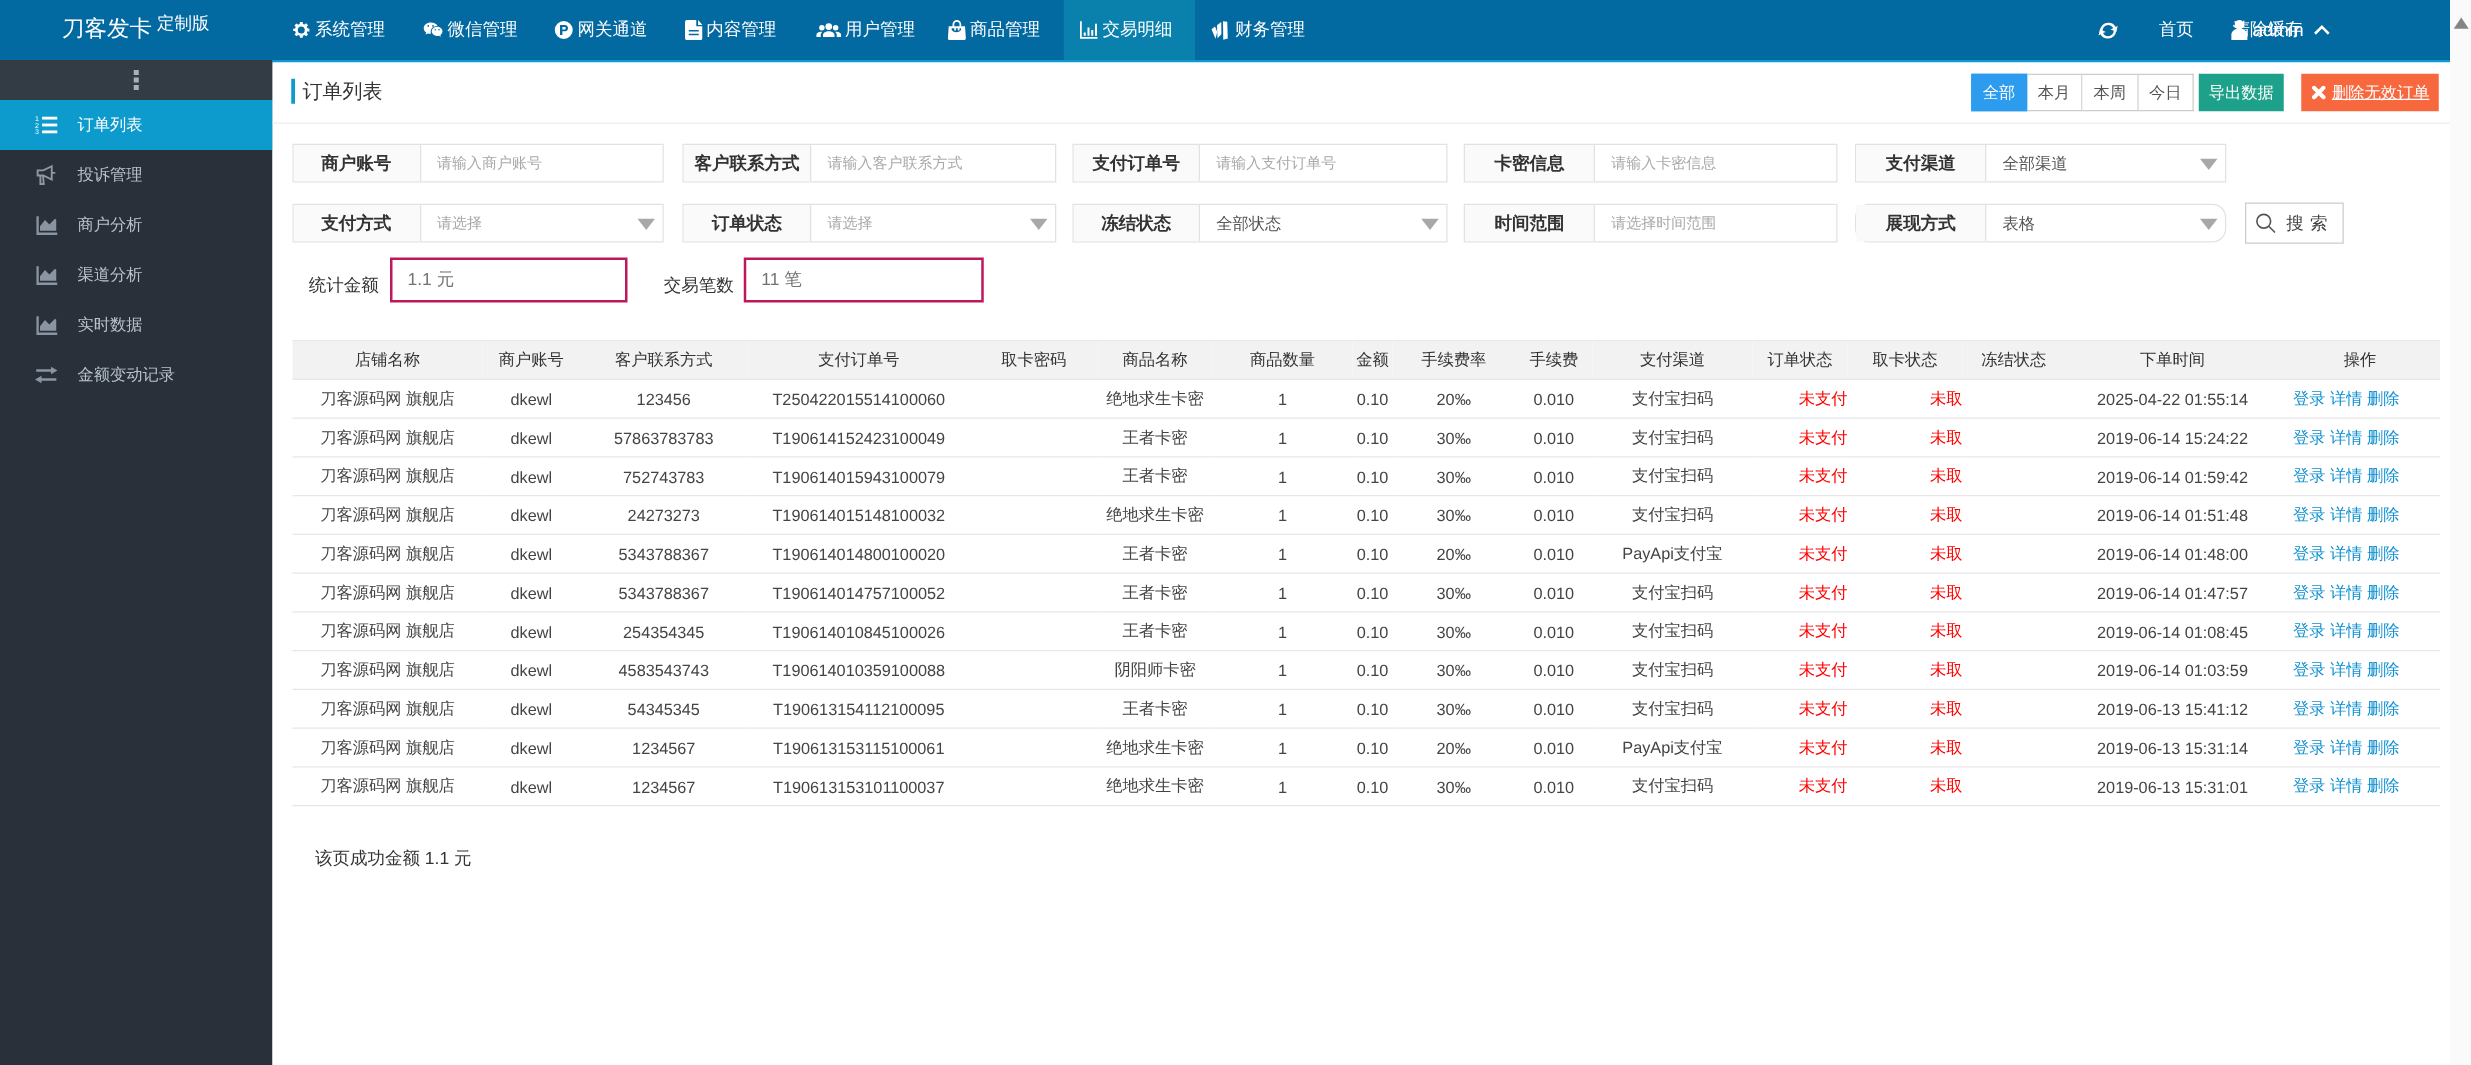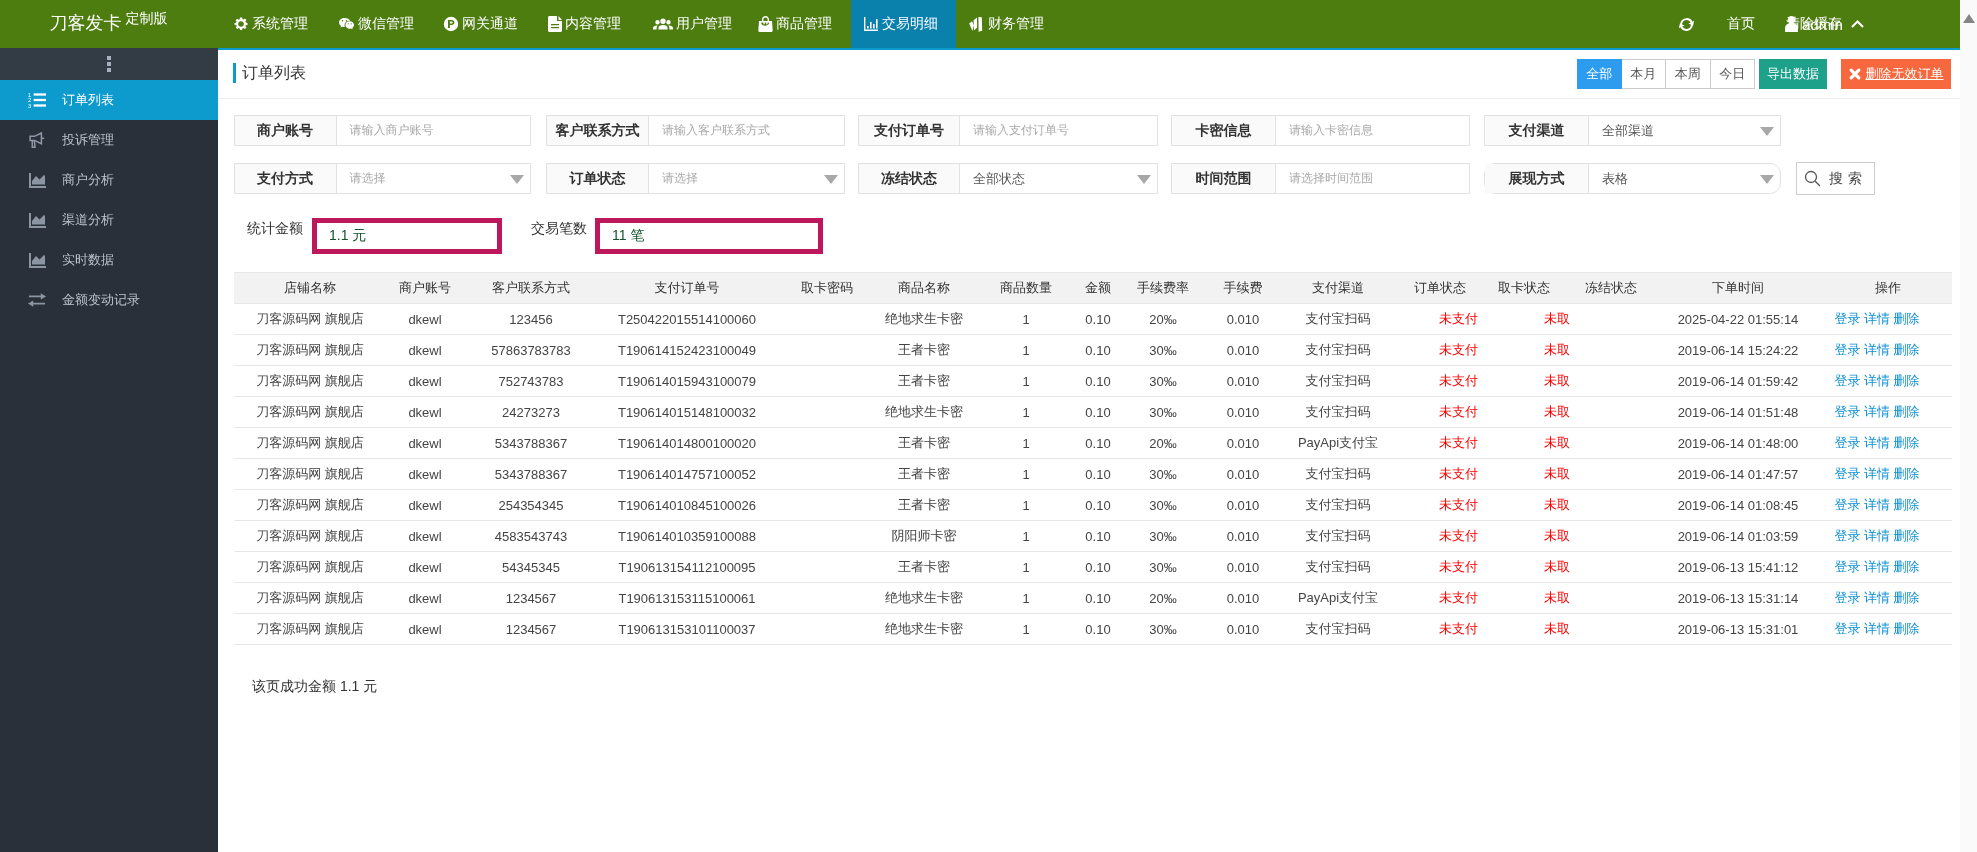--- a/index.html
+++ b/index.html
@@ -1,17 +1,17 @@
 <!DOCTYPE html>
 <html><head>
 <meta charset="utf-8">
 <style>
 * { margin:0; padding:0; box-sizing:border-box; }
 html,body { width:1977px; height:852px; overflow:hidden; font-family:"Liberation Sans",sans-serif; background:#fff; }
-.hdr { position:absolute; left:0; top:0; width:1960px; height:48px; background:#4d7c0f; }
+.hdr { position:absolute; left:0; top:0; width:1960px; height:48px; background:#0369a1; }
 .logo { position:absolute; left:49.5px; top:0; height:48px; color:#fff; }
 .logo .big { font-size:18px; line-height:47px; }
 .logo .sup { font-size:14px; position:absolute; left:76px; top:10px; white-space:nowrap; }
 .nav { position:absolute; left:221px; top:0; height:48px; display:flex; }
 .nav .it { height:48px; display:flex; align-items:center; width:105px; padding:0 0 0 12px; color:#fff; font-size:14px; box-sizing:border-box; }
 .nav .it svg { margin-right:3px; }
 .nav .it.act { background:#0a81ad; }
 .hr { position:absolute; top:0; height:48px; color:#fff; font-size:15px; display:flex; align-items:center; }
 .sidebar { position:absolute; left:0; top:48px; width:218px; height:804px; background:#293039; }
 .kebab { height:32px; background:#333b44; display:flex; align-items:center; justify-content:center; flex-direction:column; }
@@ -32,21 +32,21 @@
 .bgrp .b.on { background:#2d9cef; border-color:#2d9cef; color:#fff; }
 .btn-exp { width:68px; height:30px; margin-left:4px; background:#1da18a; color:#fff; text-align:center; line-height:30px; }
 .btn-del { width:110px; height:30px; margin-left:14px; background:#f8683f; color:#fff; font-size:13px; display:flex; align-items:center; justify-content:center;text-decoration:underline; }
 .fg { position:absolute; height:31px; display:flex; border:1px solid #e2e2e2; background:#fff; }
 .fg .lb { background:#fafafa; border-right:1px solid #e2e2e2; display:flex; align-items:center; justify-content:center; font-size:14px; color:#333; font-weight:bold; }
 .fg .fv { display:flex; align-items:center; padding-left:13px; font-size:13px; color:#555; position:relative; }
 .fg .fv.ph { color:#a9a9a9; font-size:12px; }
 .caret { position:absolute; width:0; height:0; border:7px solid transparent; border-top:9px solid #a8a8a8; top:11px; }
 .sbtn { position:absolute; left:1578px; top:112px; width:79px; height:33px; border:1px solid #ccc; display:flex; align-items:center; justify-content:center; font-size:14px; color:#444; }
 .stats { position:absolute; top:170px; font-size:14px; color:#333; }
-.sbox { position:absolute; top:168px; height:36px; border:5px solid #be185d; font-size:14px; color:#14532d; display:flex; align-items:center; padding-left:12px; }
+.sbox { position:absolute; top:156px; height:36px; border:2px solid #be185d; font-size:14px; color:#737373; display:flex; align-items:center; padding-left:12px; }
 table.grid { position:absolute; left:16px; top:222px; width:1718px; border-collapse:collapse; table-layout:fixed; font-size:13px; }
 table.grid th { background:#f2f2f2; font-weight:normal; color:#333; height:31px; border:1px solid #e7e7e7; border-left:none; border-right:none; }
 table.grid td { height:31px; text-align:center; color:#444; border-bottom:1px solid #e7e7e7; white-space:nowrap; overflow:hidden; }
 table.grid td:last-child { padding-right:22px; }
 table.grid .red { color:#f00;text-align:right; }
 table.grid .lnk { color:#0e90d2; }
 .pgfoot { position:absolute; left:34px; top:628px; font-size:14px; color:#333; }
 .scrollbar { position:absolute; right:0; top:0; width:17px; height:852px; background:#fafafa; }
 .scrollbar .up { position:absolute; top:8px; left:2.5px; width:0; height:0; border:6px solid transparent; border-bottom:9px solid #858585; }
 </style>
@@ -231,21 +231,21 @@
           <circle cx="7" cy="7" r="5.5"></circle>
           <path d="M11.2 11.2L16 16"></path>
         </g>
       </svg>
       <span style="margin-left:8px; letter-spacing:5px;">搜索</span>
     </div>
 
   <div class="stats" style="left:29px;">统计金额</div>
   <div class="sbox" style="left:94px; width:190px;">1.1 元</div>
   <div class="stats" style="left:313px;">交易笔数</div>
-  <div class="sbox" style="left:377px; width:228px;">11 笔</div>
+  <div class="sbox" style="left:377px; width:192px;">11 笔</div>
 
   <table class="grid">
     <colgroup>
         <col style="width:152px">
         <col style="width:78px">
         <col style="width:134px">
         <col style="width:178px">
         <col style="width:102px">
         <col style="width:92px">
         <col style="width:112px">

